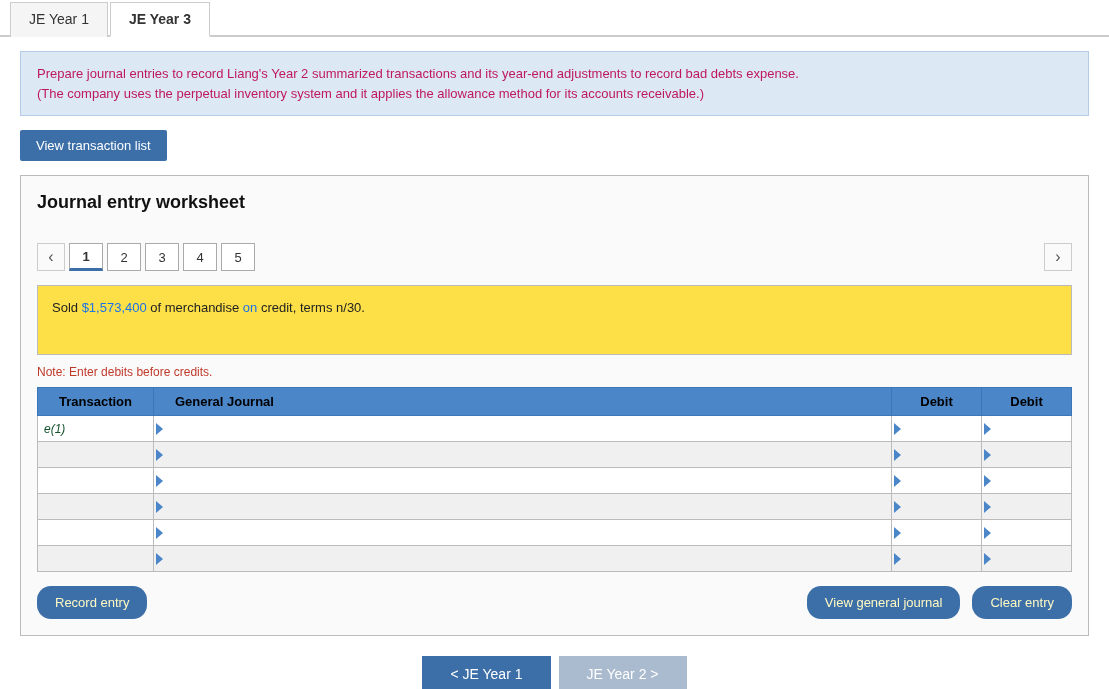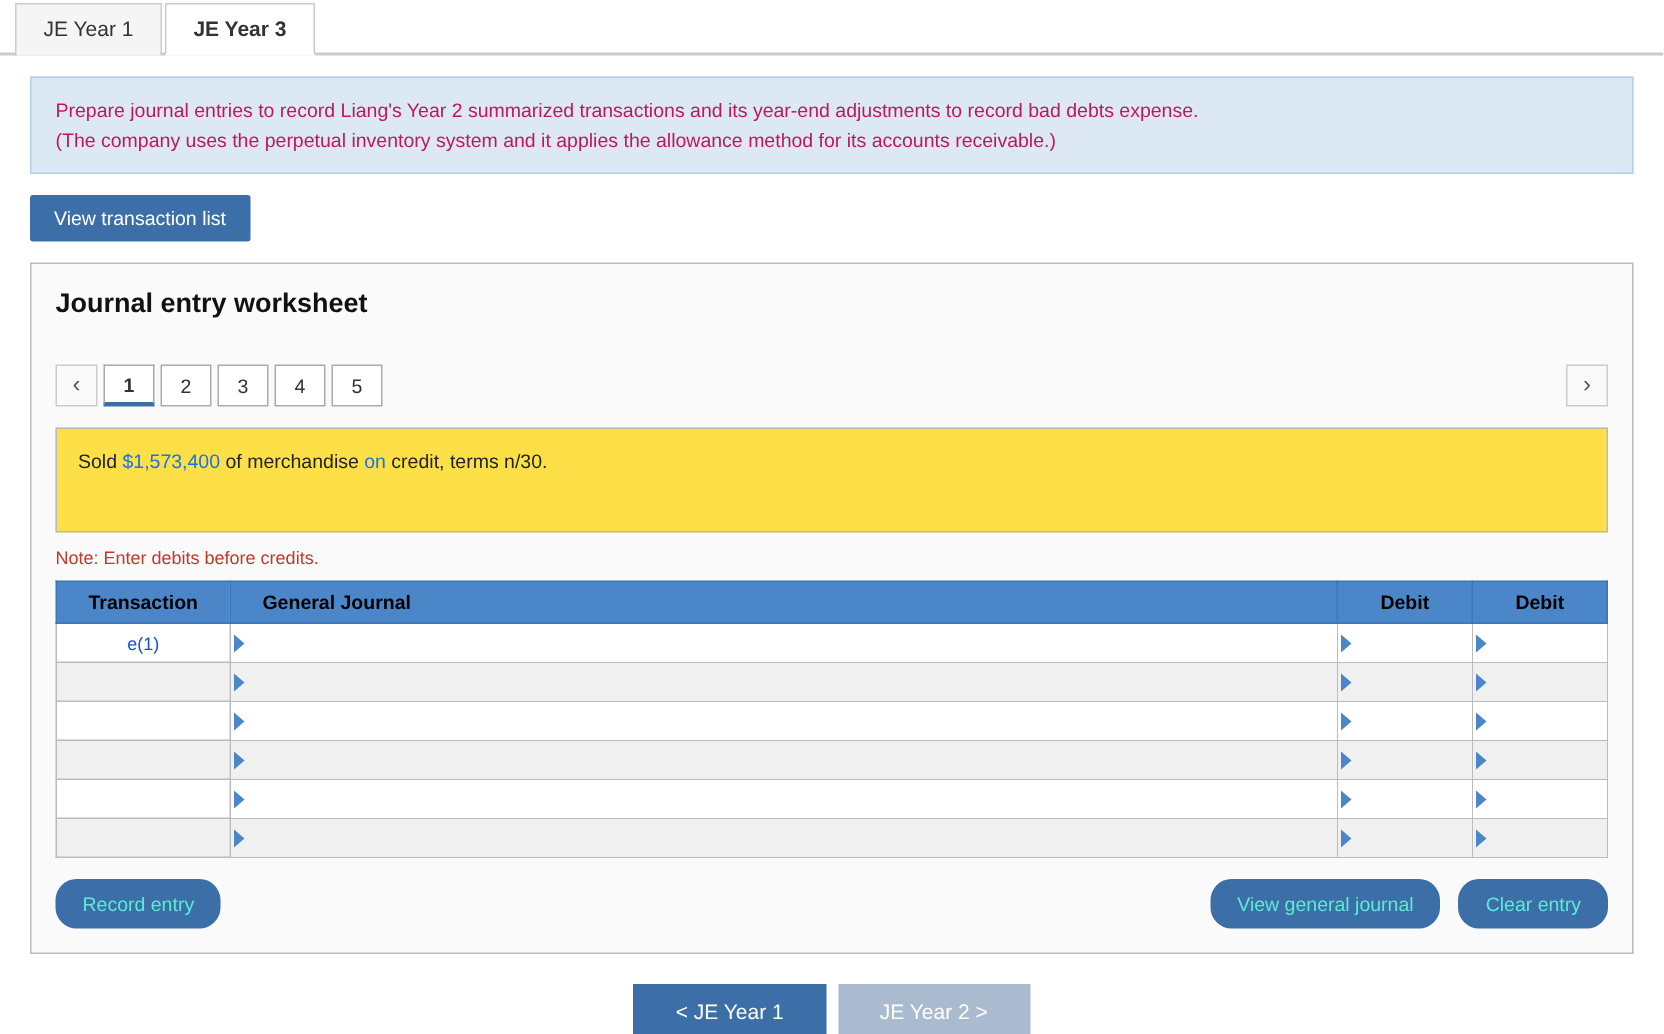--- a/index.html
+++ b/index.html
@@ -170,24 +170,25 @@
       font-size: 12px;
       background: transparent;
     }
     .journal-table tbody tr:nth-child(odd) td {
       background: #fff;
     }
     .journal-table tbody tr:nth-child(even) td {
       background: #f0f0f0;
     }
     .td-transaction {
-      text-align: center;
+      text-align: left;
       font-size: 12px;
-      color: #1d4ed8;
+      color: #14532d;
       padding: 4px 6px !important;
+      font-style: italic;
     }
     
     .td-gj {
       position: relative;
     }
     .td-gj::before {
       content: '';
       display: inline-block;
       width: 0;
       height: 0;
@@ -218,21 +219,21 @@
 
     
     .btn-row {
       display: flex;
       gap: 12px;
       margin-top: 14px;
       align-items: center;
     }
     .btn-blue {
       background: #3c6fa8;
-      color: #5eead4;
+      color: #fef9c3;
       border: none;
       padding: 9px 18px;
       font-size: 13px;
       cursor: pointer;
       border-radius: 14px;
     }
     .btn-view-gj {
       margin-left: auto;
     }
 

